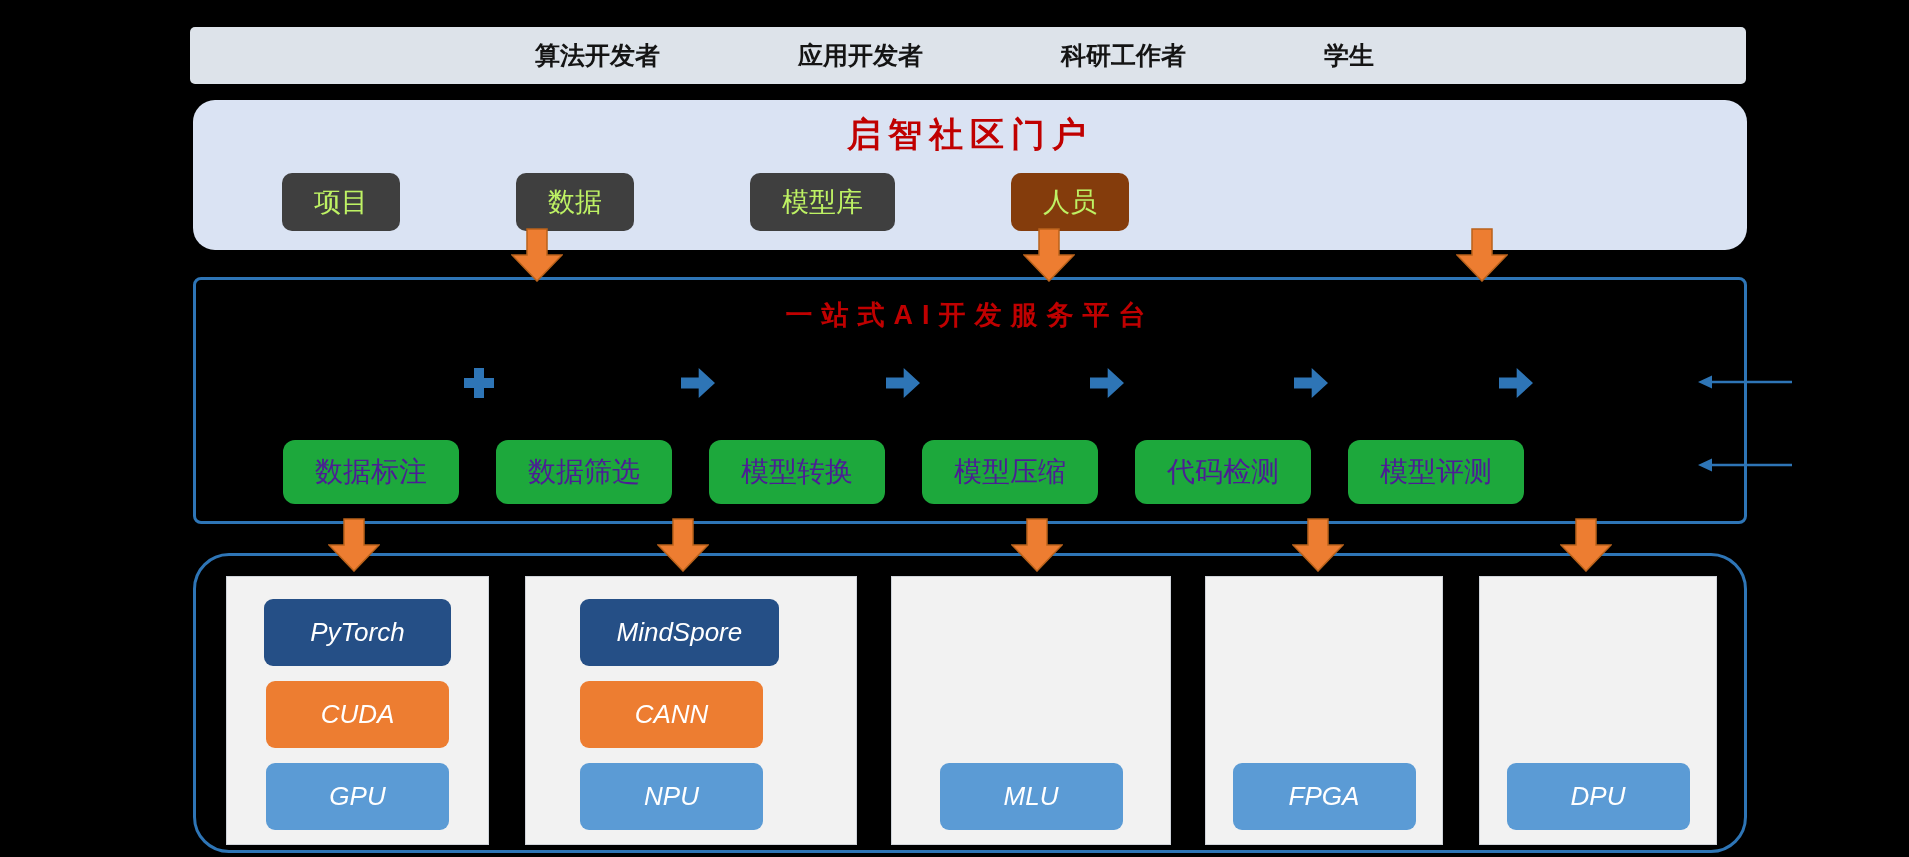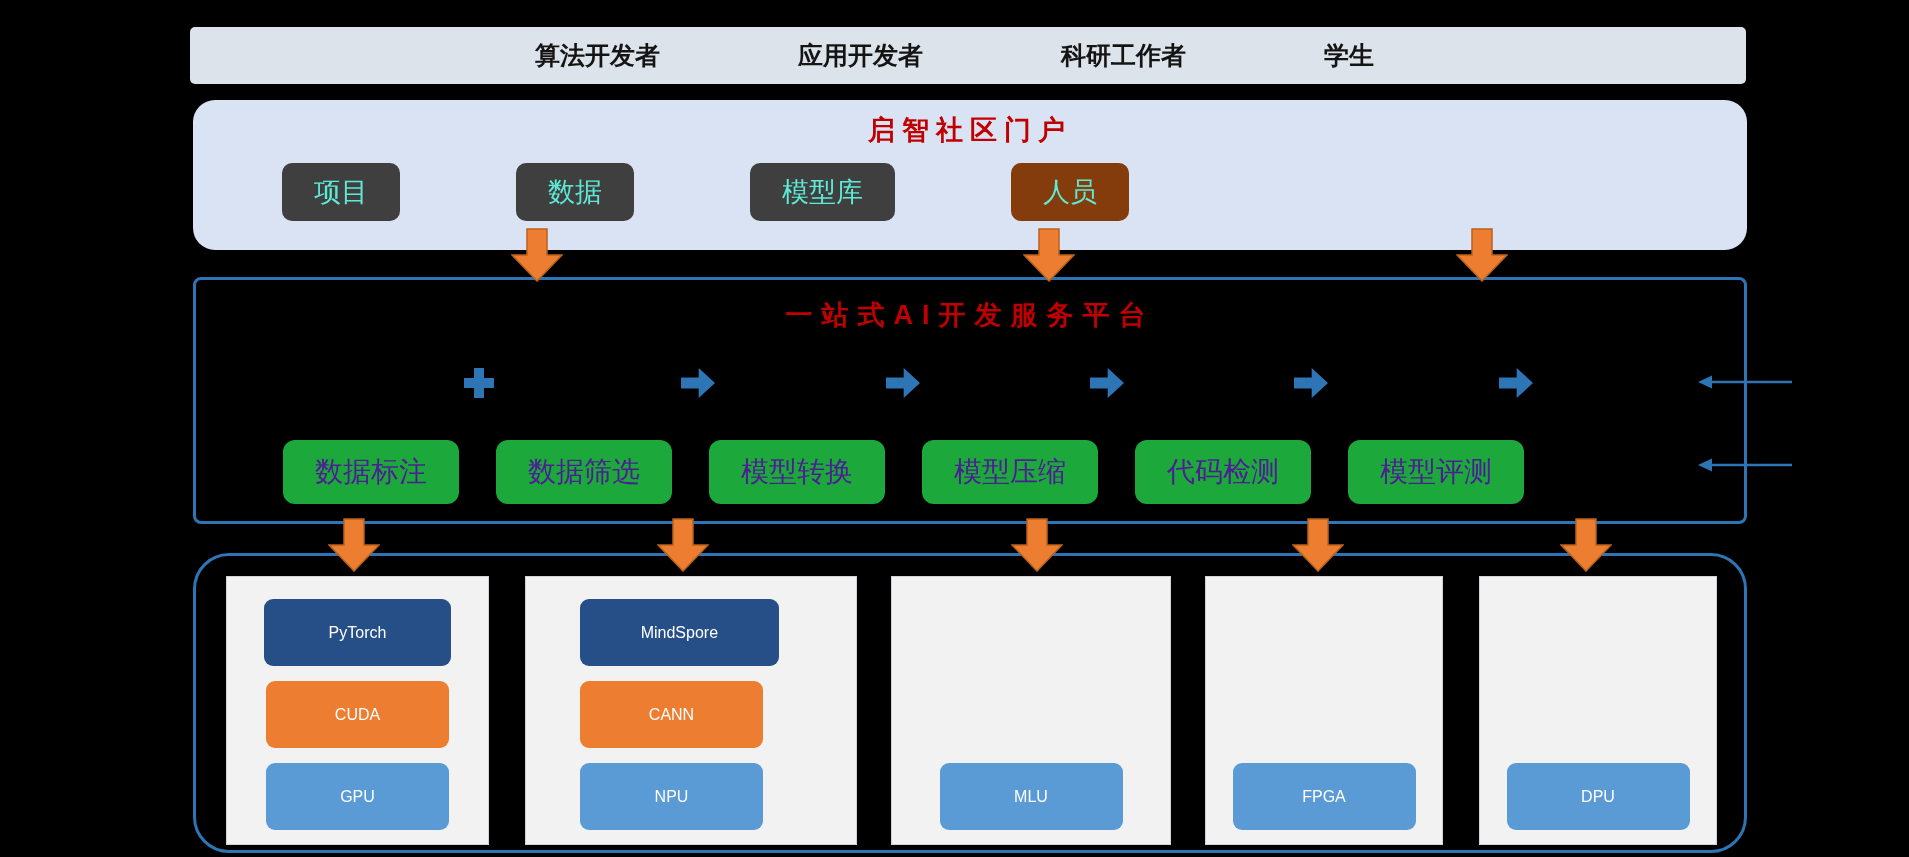--- a/index.html
+++ b/index.html
@@ -7,24 +7,24 @@
   .canvas{position:relative;width:1909px;height:857px;background:#000;overflow:hidden;}
 
   
   .top-bar{position:absolute;left:190px;top:27px;width:1556px;height:57px;background:var(--topbar-bg);
     border-radius:5px;display:flex;align-items:center;padding-left:345px;gap:138px;box-sizing:border-box;}
   .user-group{font-size:25px;font-weight:bold;color:#141414;white-space:nowrap;}
 
   
   .portal{position:absolute;left:193px;top:100px;width:1554px;height:150px;background:var(--portal-bg);
     border-radius:22px;box-sizing:border-box;z-index:1;}
-  .portal-title{text-align:center;margin-top:12px;font-size:27px;font-weight:bold;color:var(--red-title);letter-spacing:7px;}
+  .portal-title{text-align:center;margin-top:12px;font-size:34px;font-weight:bold;color:var(--red-title);letter-spacing:7px;}
   .portal-items{display:flex;padding-left:89px;gap:116px;margin-top:15px;}
   .portal-btn{height:58px;display:flex;align-items:center;justify-content:center;padding:0 32px;
-    border-radius:10px;color:#5eead4;font-size:27px;white-space:nowrap;}
+    border-radius:10px;color:#bef264;font-size:27px;white-space:nowrap;}
   .portal-btn.dark{background:var(--dark);}
   .portal-btn.brown{background:var(--brown);}
 
   
   .platform{position:absolute;left:193px;top:277px;width:1554px;height:247px;background:#000;
     border:3px solid var(--blue-border);border-radius:8px;box-sizing:border-box;z-index:1;}
   .platform-title{text-align:center;margin-top:17px;font-size:27px;font-weight:bold;color:var(--red-title);letter-spacing:9px;}
   .flow-icon{position:absolute;top:88px;}
   .flow-arrow{width:34px;height:30px;background:var(--blue-icon);
     clip-path:polygon(0 32%,52% 32%,52% 0,100% 50%,52% 100%,52% 68%,0 68%);}
@@ -44,22 +44,22 @@
   .down-arrow{position:absolute;z-index:5;width:52px;height:54px;}
   .down-arrow svg path{fill:var(--orange);stroke:#B9621B;stroke-width:1.5px;}
 
   
   .hardware{position:absolute;left:193px;top:553px;width:1554px;height:300px;background:#000;
     border:3px solid var(--blue-border);border-radius:36px;box-sizing:border-box;z-index:1;}
   .hw-card{position:absolute;top:20px;height:269px;background:#F2F2F2;border:1px solid #D0D4DA;
     display:flex;flex-direction:column;gap:15px;padding-top:22px;box-sizing:border-box;align-items:center;}
   .hw-card.left{align-items:flex-start;padding-left:54px;}
   .hw-card.bottom{justify-content:flex-end;padding-top:0;padding-bottom:14px;}
-  .hw-btn{height:67px;width:183px;border-radius:9px;color:#fff;font-size:16px;
-    display:flex;align-items:center;justify-content:center;white-space:nowrap;}
+  .hw-btn{height:67px;width:183px;border-radius:9px;color:#fff;font-size:26px;
+    display:flex;align-items:center;justify-content:center;white-space:nowrap;font-style:italic;}
   .hw-btn.navy{width:72%;background:var(--navy);}
   .hw-btn.orange{background:var(--orange);}
   .hw-btn.blue{background:var(--light-blue);}
 </style>
 </head>
 <body>
 
 <div class="canvas">
 
   <div class="top-bar">

